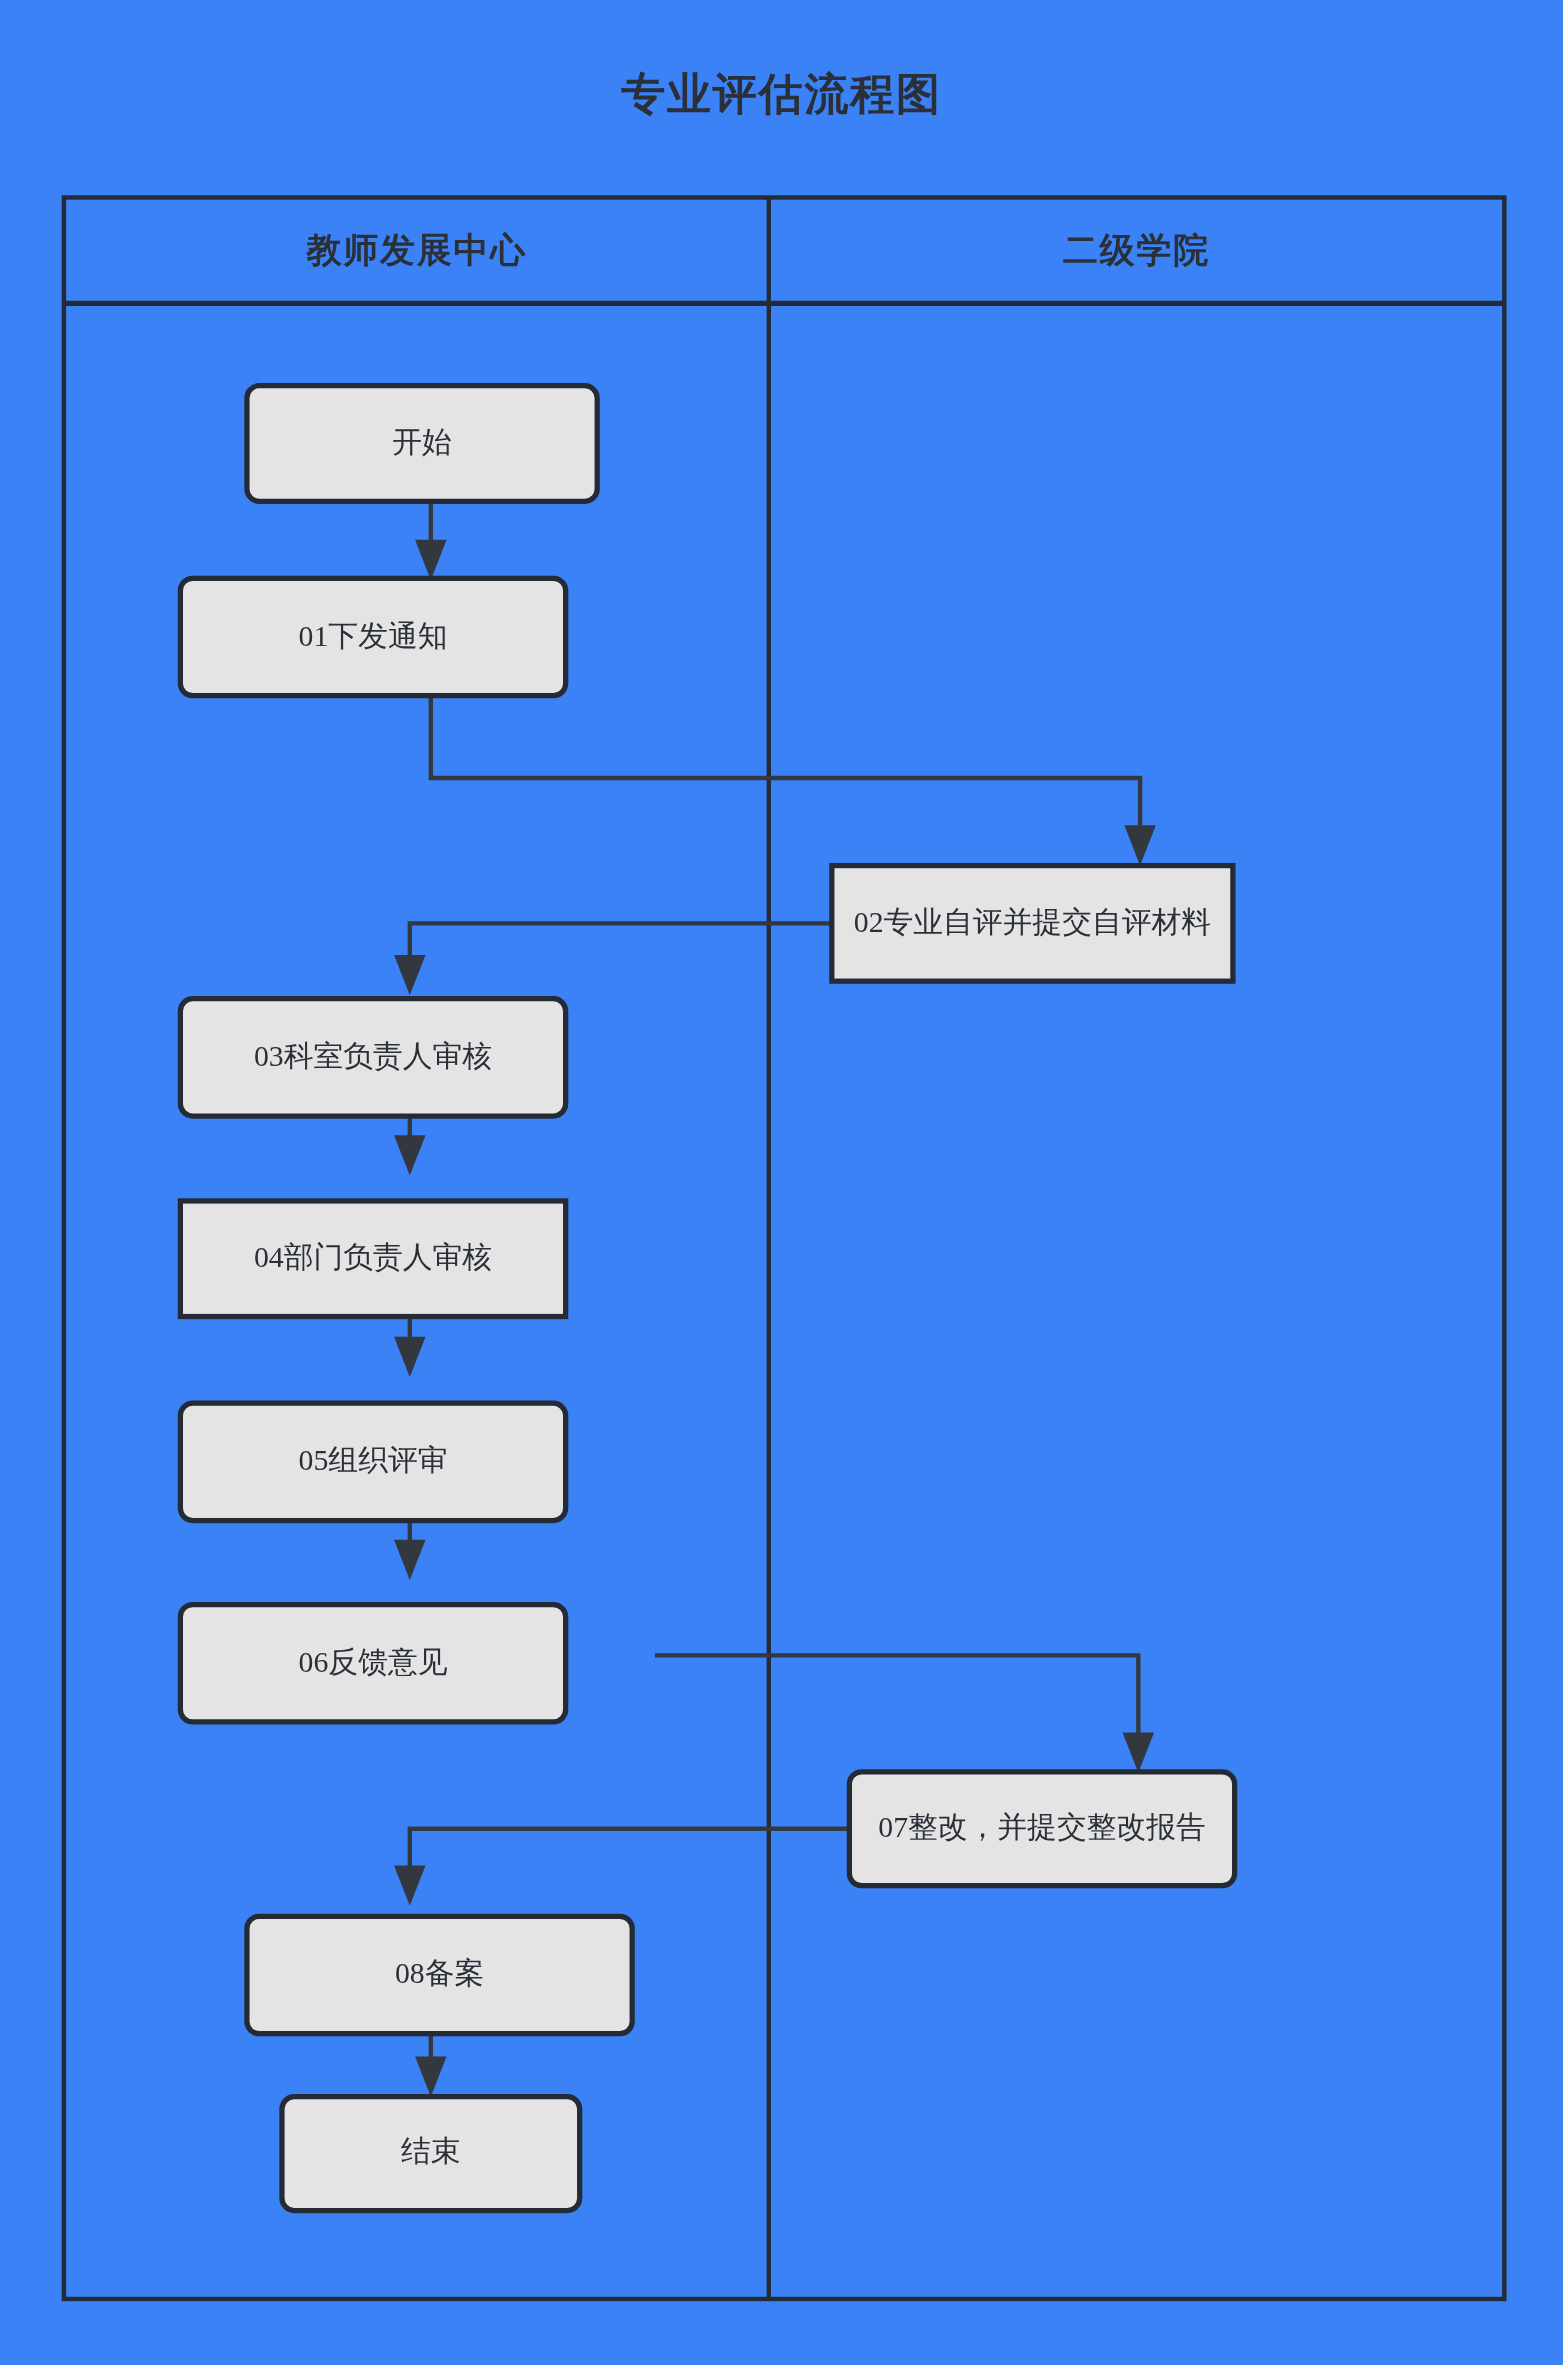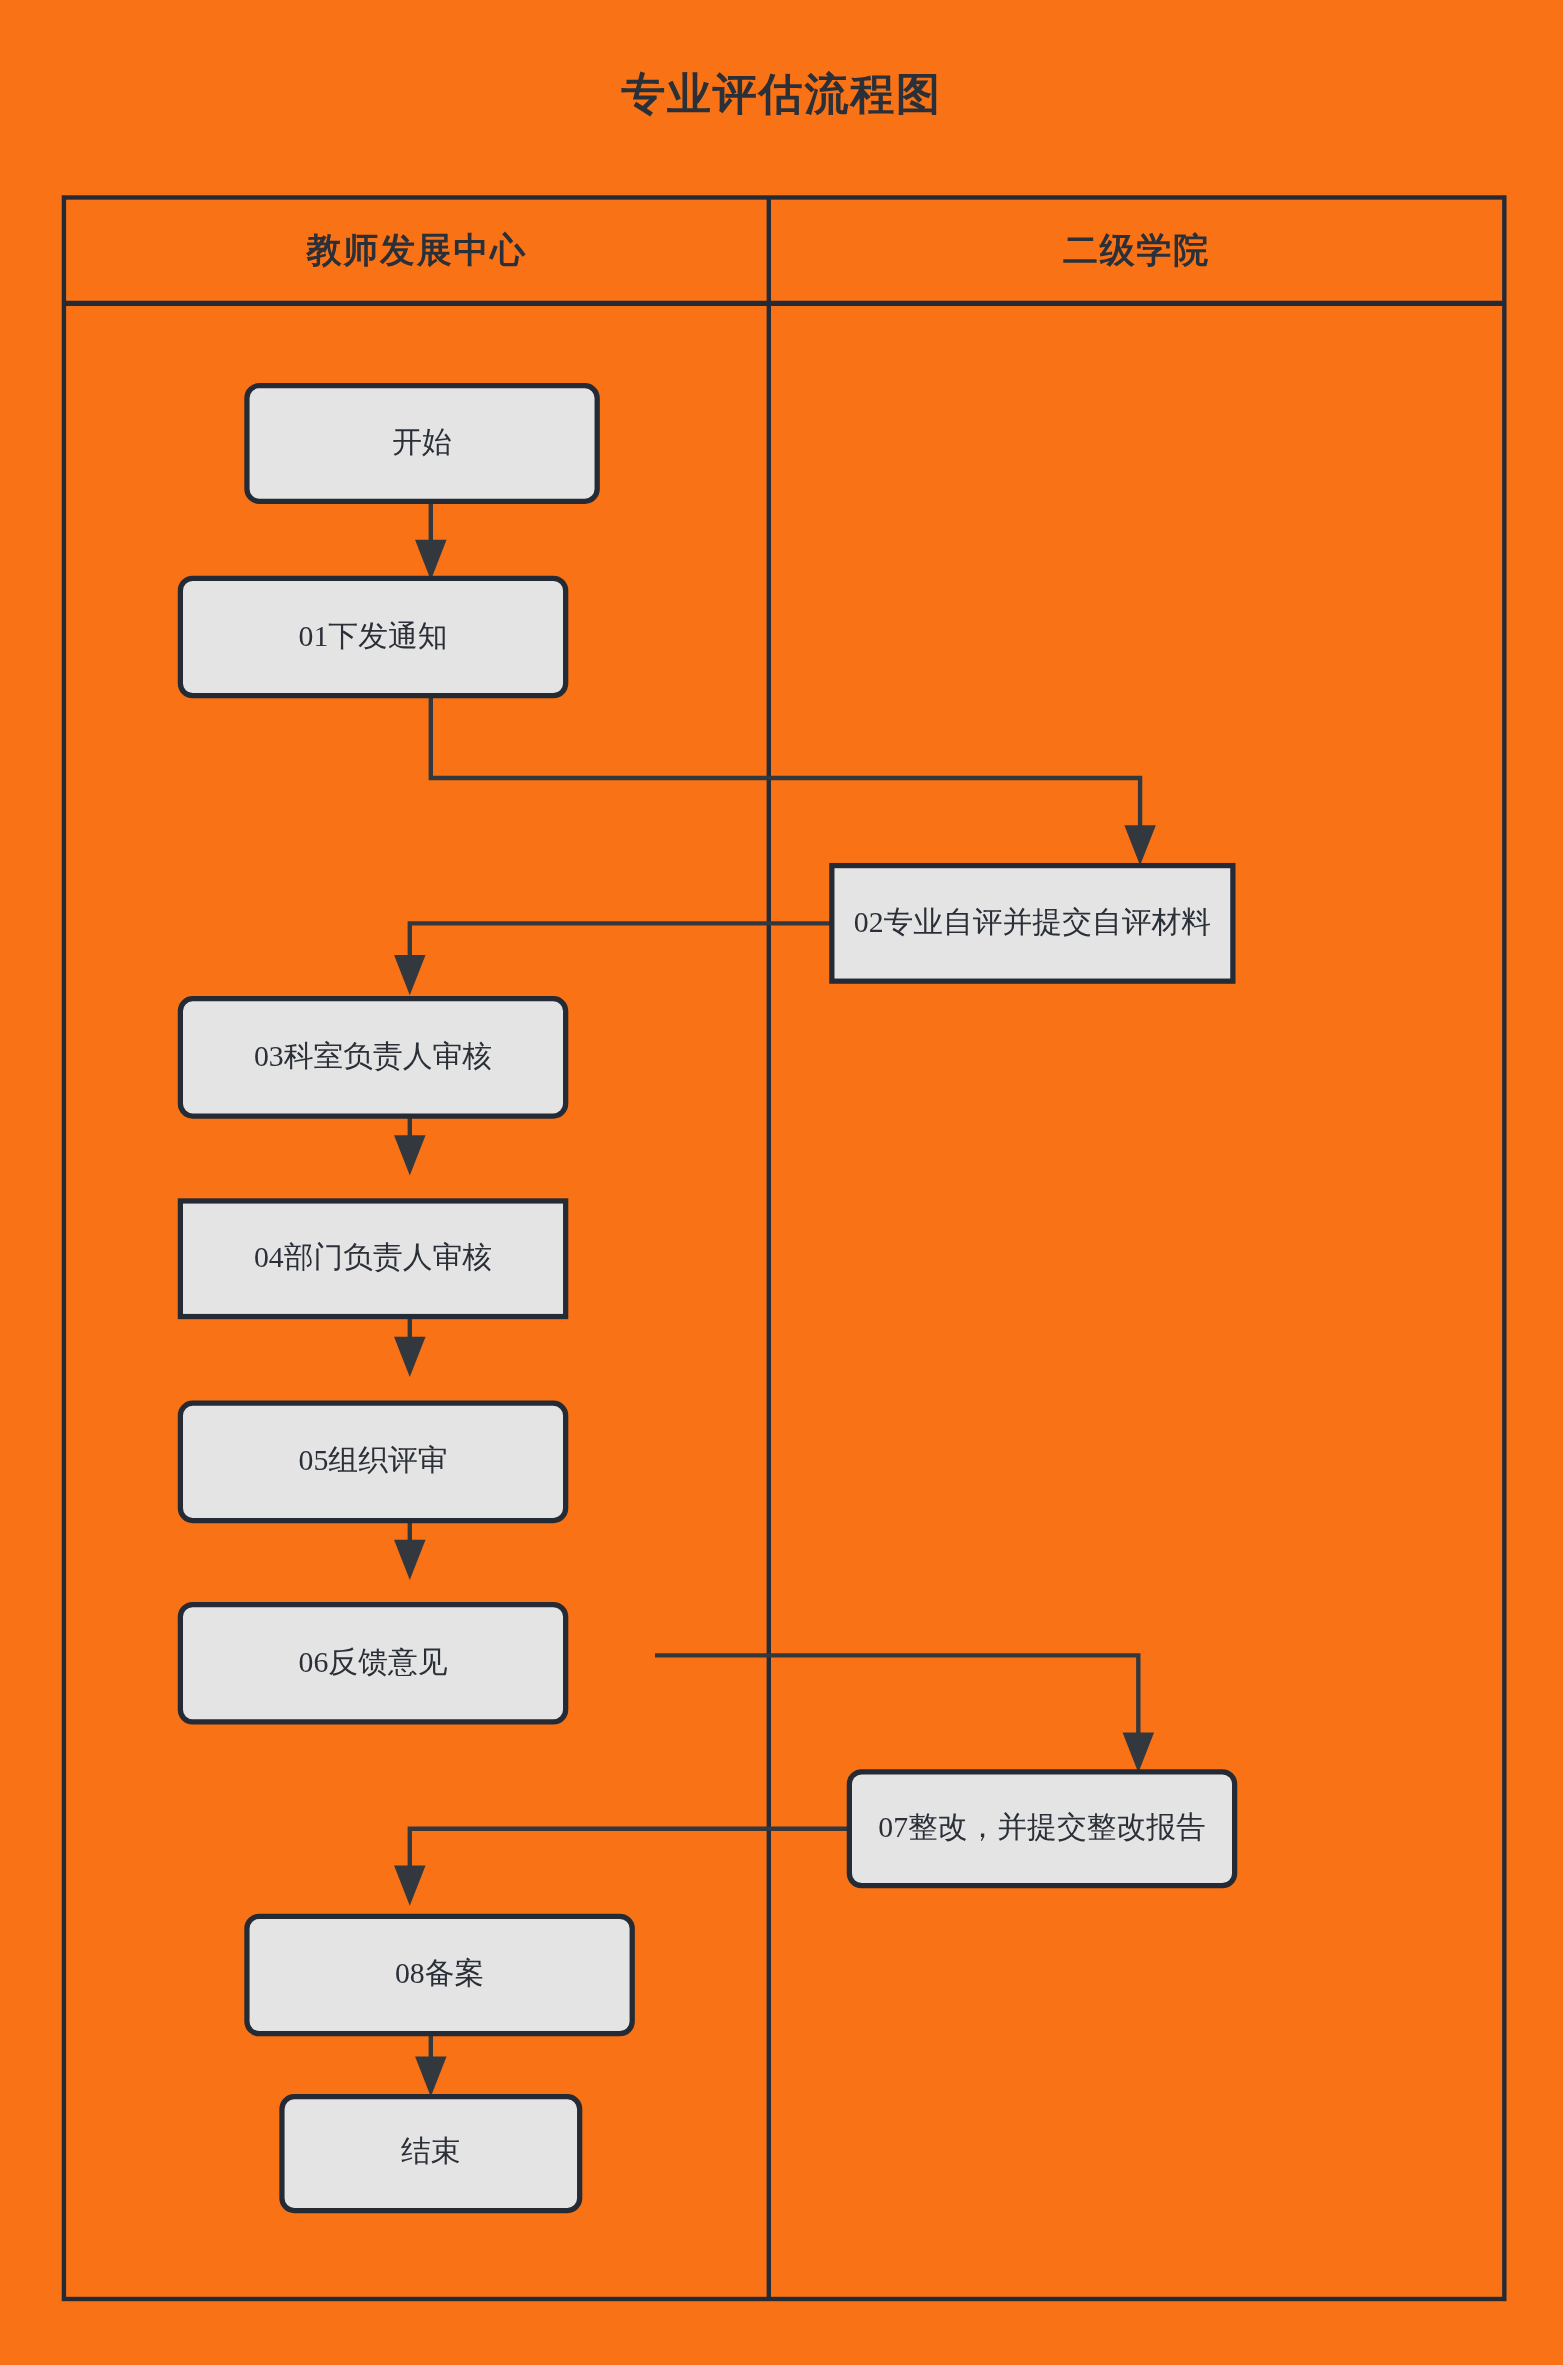--- a/index.html
+++ b/index.html
@@ -10,21 +10,21 @@
   body {
     width: 1563px;
     height: 2366px;
     font-family: "Liberation Sans", "DejaVu Sans", sans-serif;
     overflow: hidden;
   }
   #canvas {
     position: relative;
     width: 1563px;
     height: 2366px;
-    background: #f97316;
+    background: #3b82f6;
   }
   #chart-title {
     position: absolute;
     top: 72px;
     left: 0;
     width: 1563px;
     text-align: center;
     font-family: "Liberation Sans", "DejaVu Sans", sans-serif;
     font-weight: bold;
     font-size: 44px;

